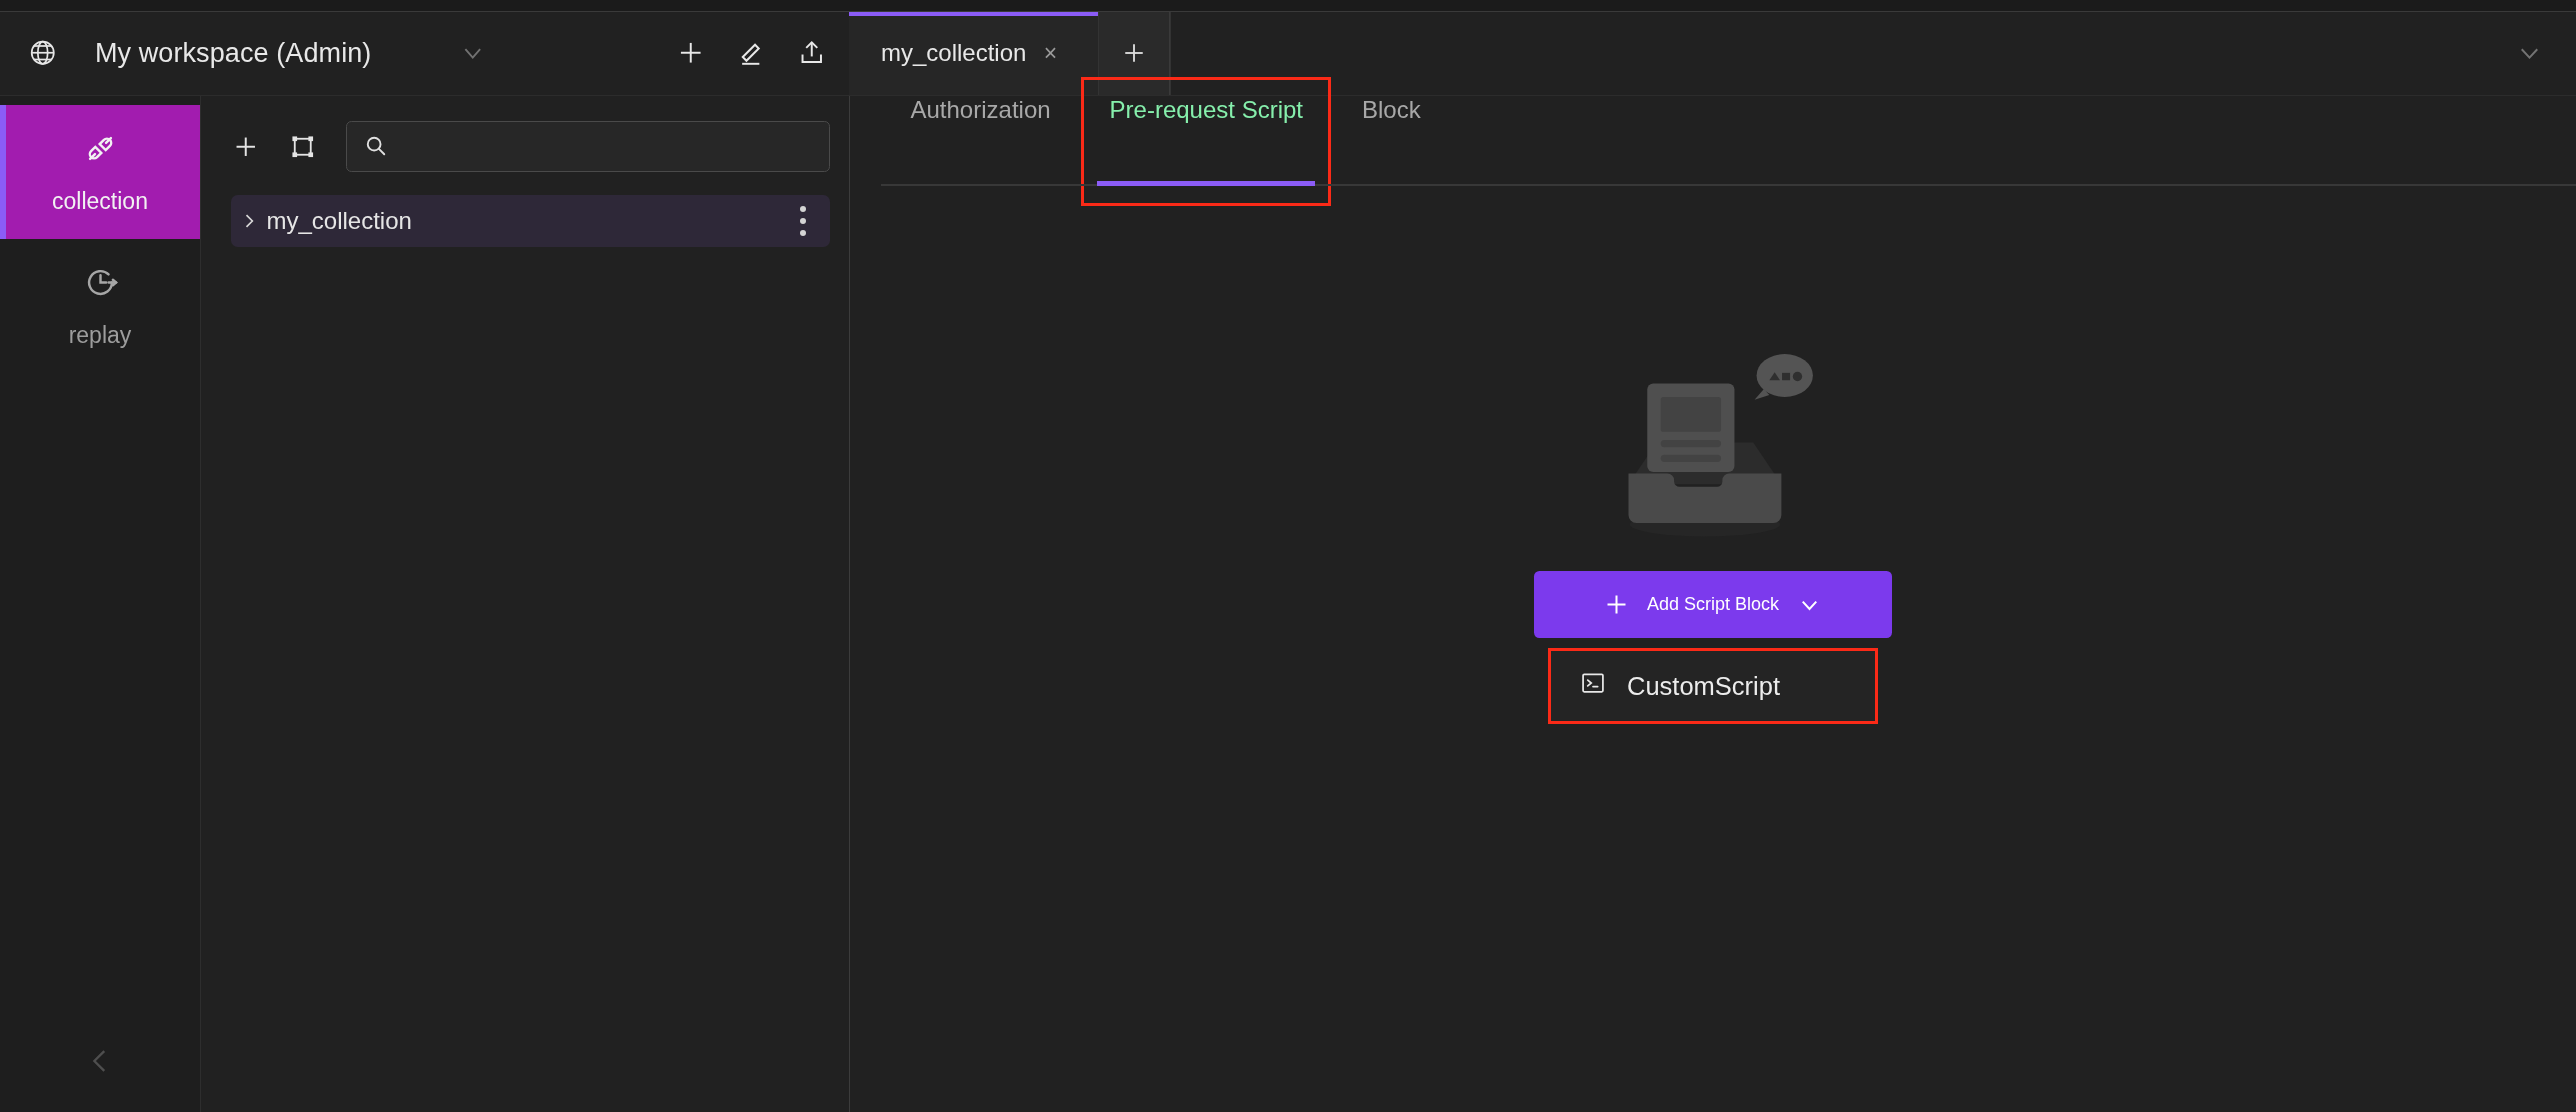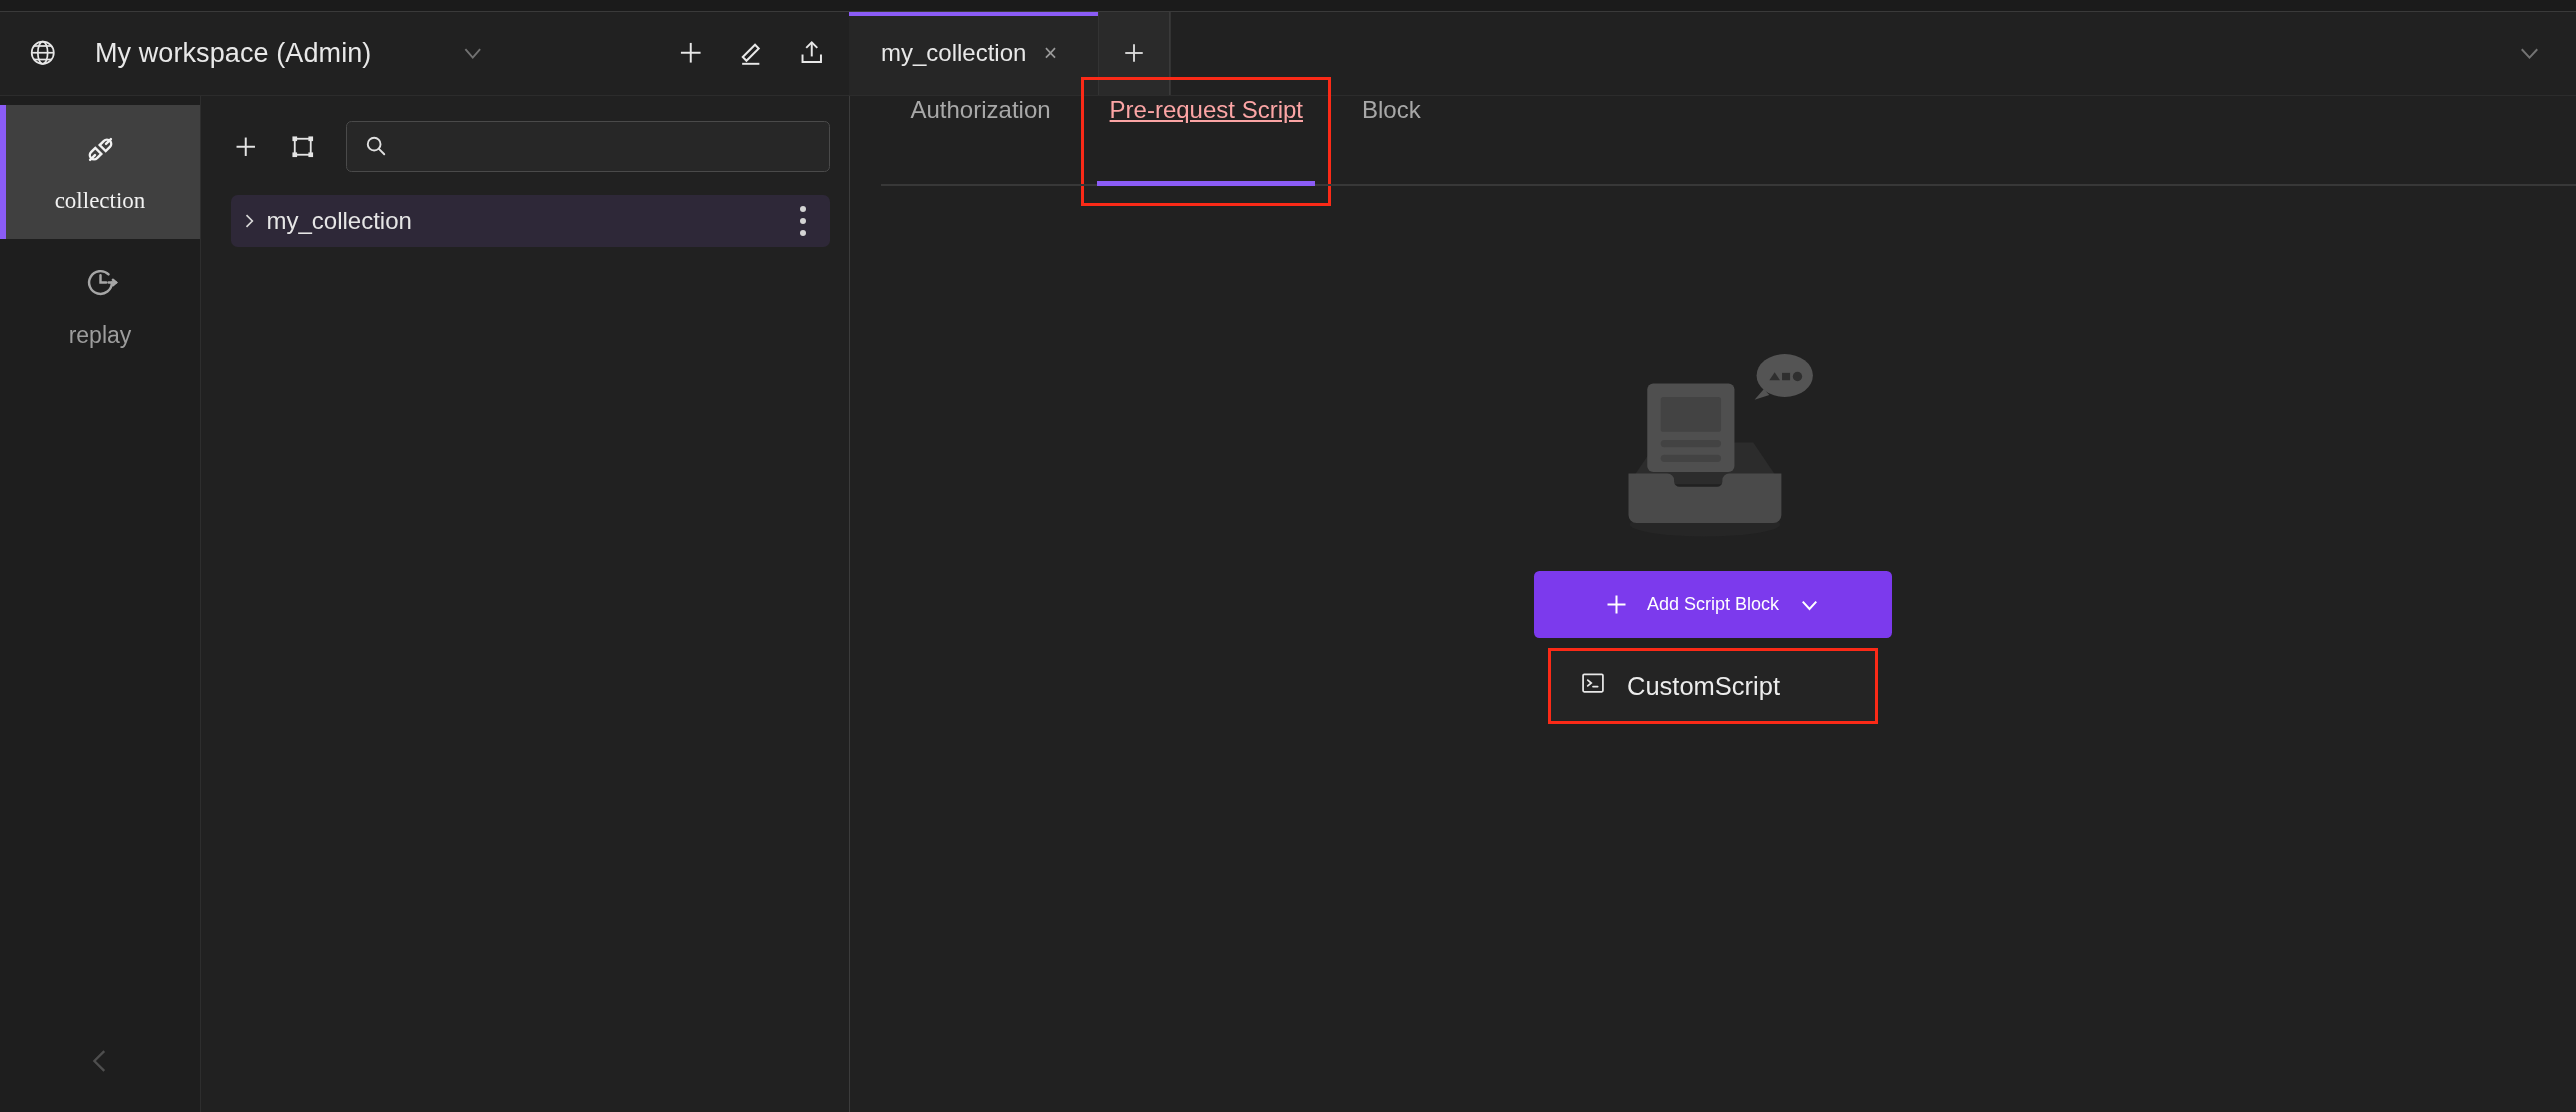--- a/index.html
+++ b/index.html
@@ -66,21 +66,21 @@
   .rail {
     width: 201px; flex: 0 0 201px; background: #1e1e1e;
     border-right: 0.7px solid #2e2e2e;
     display: flex; flex-direction: column; padding-top: 9.4px;
   }
   .rail-item {
     position: relative; height: 134px;
     display: flex; flex-direction: column; align-items: center; justify-content: center;
     gap: 17.4px; color: #9d9d9d;
   }
-  .rail-item.active { background: #404040; color: #f2f2f2; font-family: Liberation Serif, serif; }
+  .rail-item.active { background: #a21caf; color: #f2f2f2; }
   .rail-item.active::before {
     content: ""; position: absolute; left: 0; top: 0; bottom: 0; width: 6px; background: #8b5cf6;
   }
   .rail-item svg { width: 39px; height: 39px; }
   .rail-label { font-size: 23px; }
   .rail-spacer { flex: 1 1 auto; }
   .rail-collapse { height: 101px; display: flex; align-items: center; justify-content: center; }
   .rail-collapse svg { width: 34px; height: 34px; opacity: .45; }
 
   
@@ -118,21 +118,21 @@
   
   .main { flex: 1 1 auto; background: #212121; display: flex; flex-direction: column; min-width: 0; }
   .ctabs { position: relative; display: flex; align-items: stretch; padding-left: 31px; height: 90px; flex: 0 0 90px; }
   .ctabs::after {
     content: ""; position: absolute; left: 31px; right: 0; bottom: 0; height: 1.3px; background: #383838;
   }
   .ctab {
     position: relative; display: flex; align-items: flex-start;
     padding: 0 29.5px; font-size: 24px; color: #a8a8a8; white-space: nowrap;
   }
-  .ctab.active { color: #fca5a5; text-decoration: underline; }
+  .ctab.active { color: #86efac; }
   .ctab.active .ctab-underline {
     position: absolute; left: 17.4px; right: 17.4px; bottom: 0; height: 4.7px;
     background: #8b5cf6; z-index: 2;
   }
   .ctab .annot {
     position: absolute; left: 1.3px; right: 1.3px; top: -19px; bottom: -20px;
     border: 3.4px solid #fb2a17; pointer-events: none;
   }
 
   .content {

